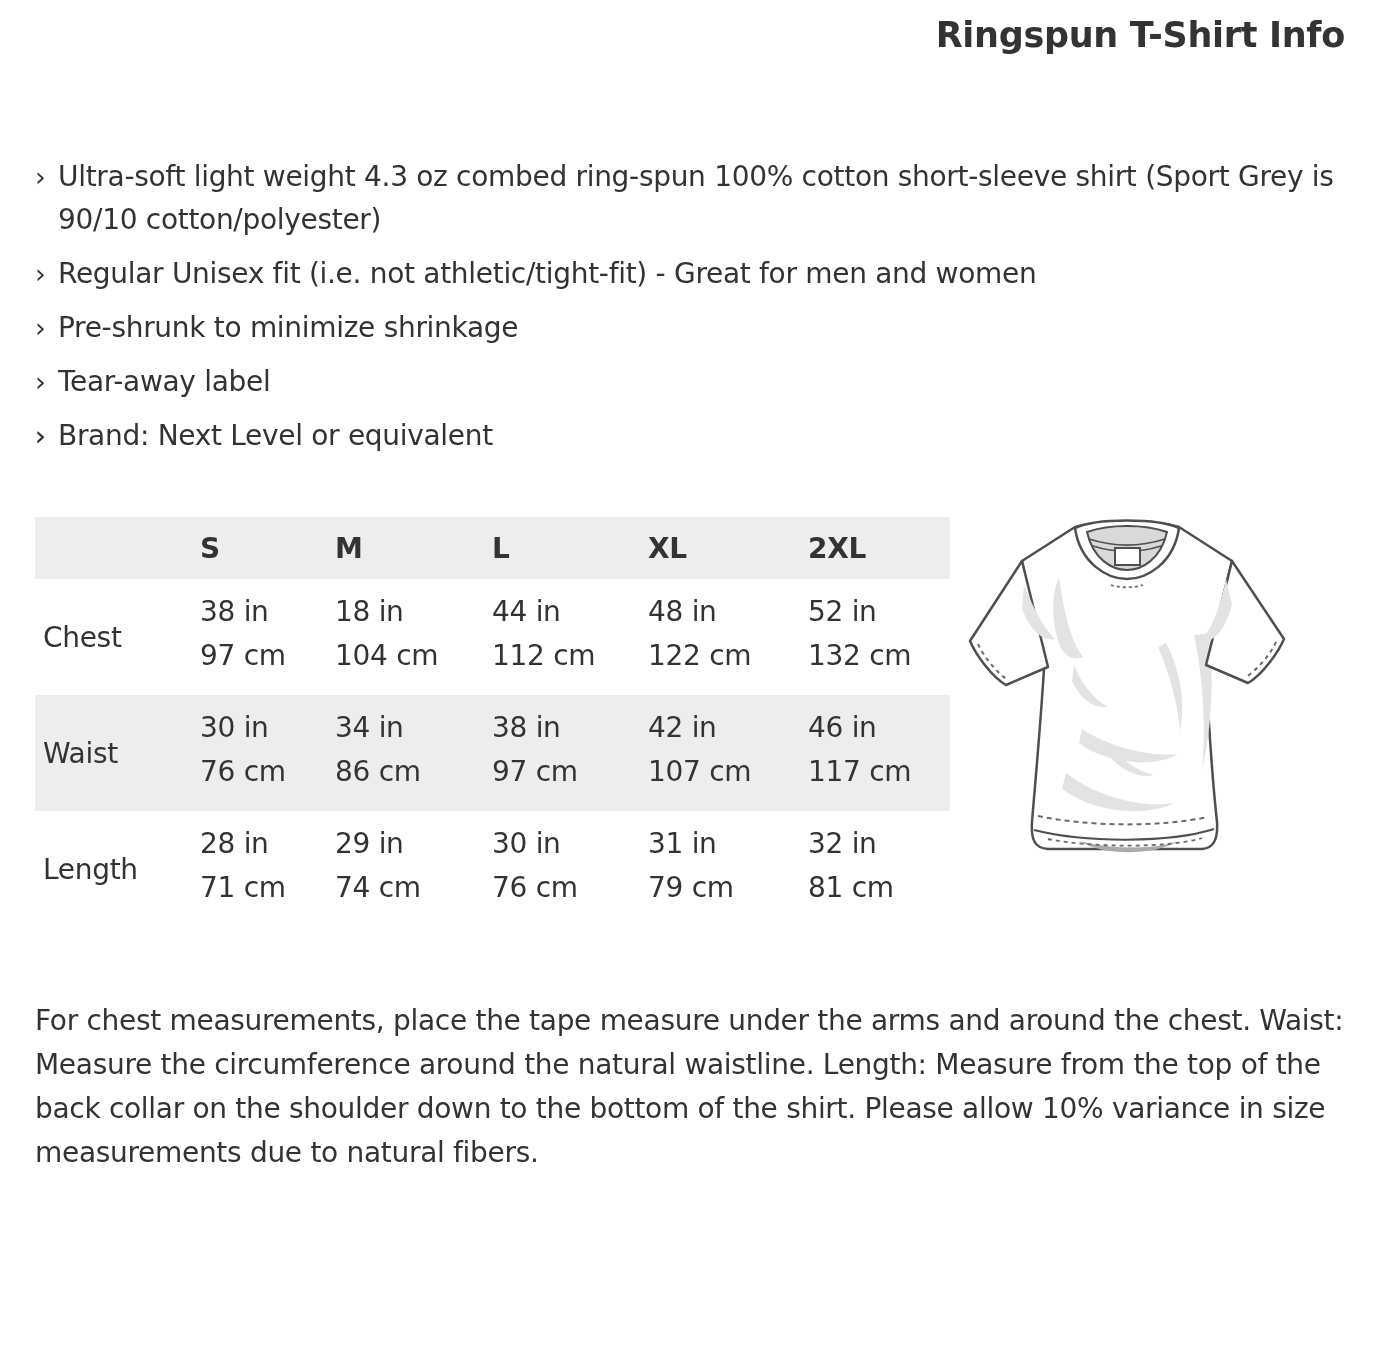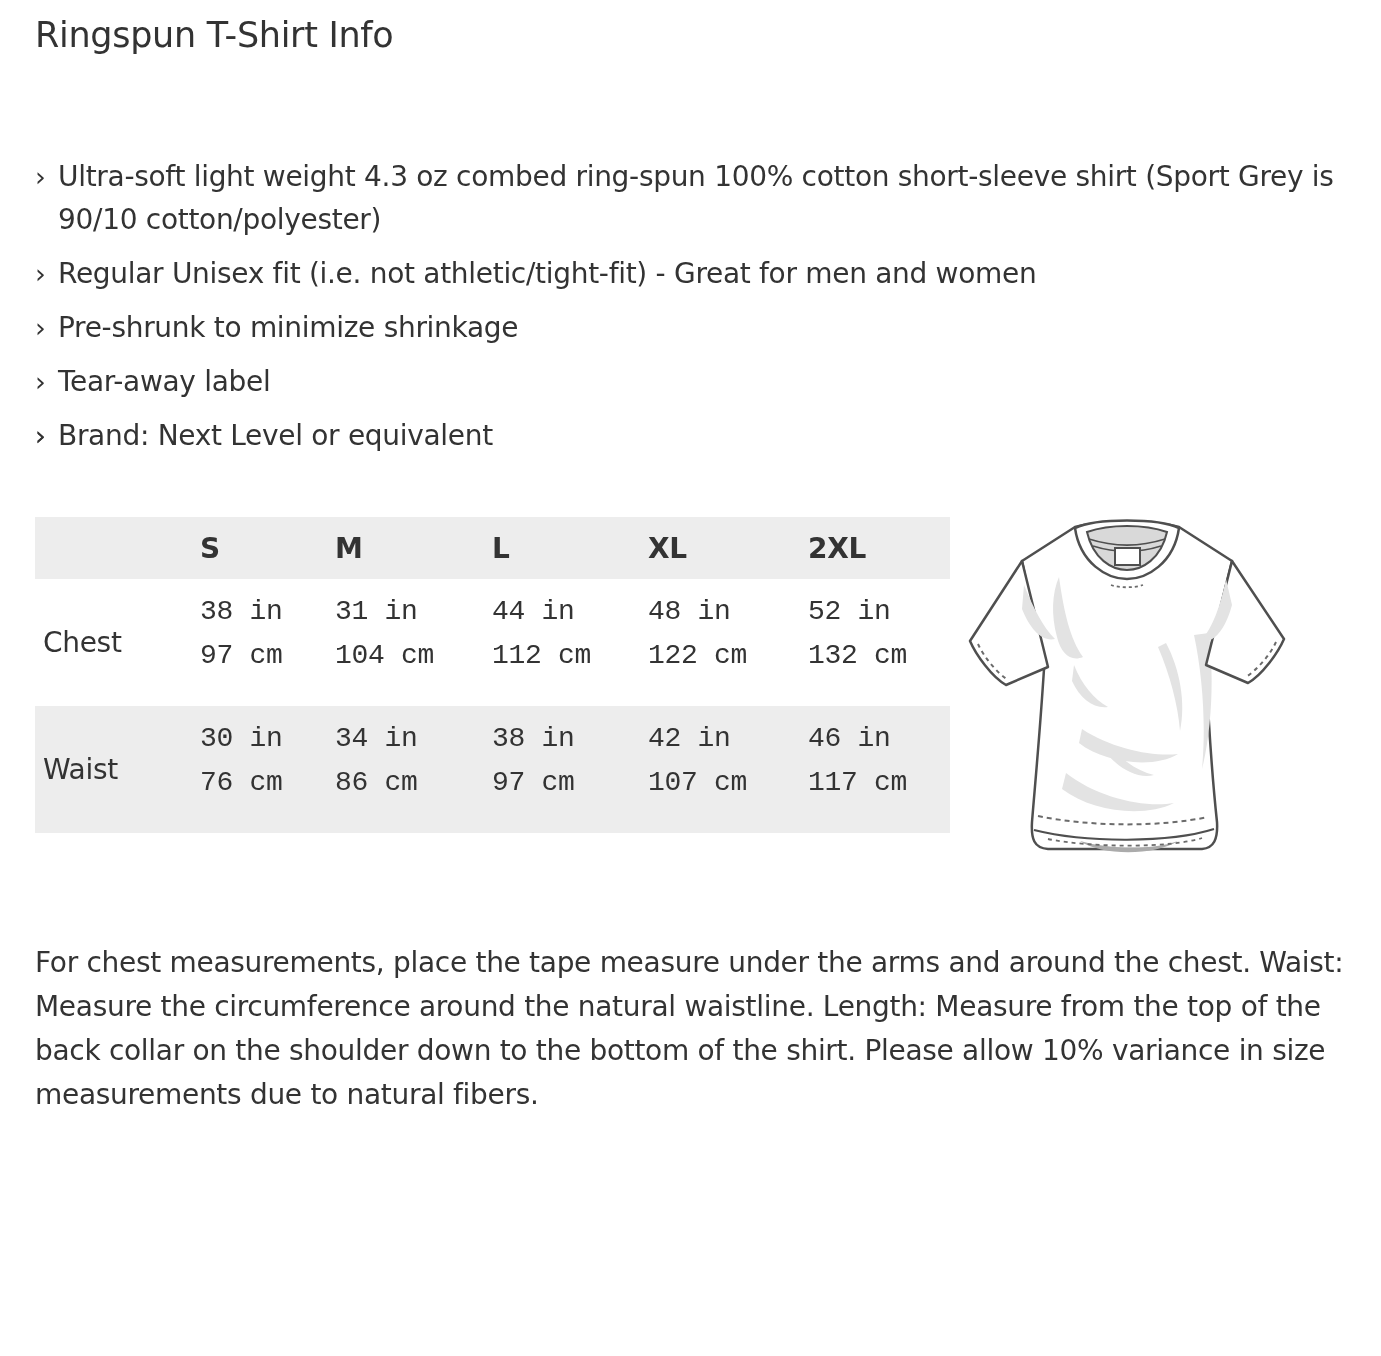--- a/index.html
+++ b/index.html
@@ -11,24 +11,25 @@
   }
   .page {
     width: 1381px;
     min-height: 1356px;
     padding: 14px 36px 20px 35px;
     background: #ffffff;
   }
   h1.doc-title, h2.section-title {
     font-size: 35px;
     line-height: 43px;
-    font-weight: 400;
+    font-weight: 700;
     color: #333333;
     margin: 0;
     letter-spacing: -0.3px;
+    text-align: right;
   }
   ul.info-list {
     list-style: none;
     margin: 98px 0 0 0;
     padding: 0;
   }
   ul.info-list li {
     position: relative;
     padding-left: 23px;
     font-size: 28px;
@@ -62,21 +63,21 @@
     padding: 0;
     letter-spacing: -0.3px;
   }
   table.size-table thead tr { height: 62px; }
   table.size-table th.size-col { font-weight: 700; }
   table.size-table .stripe { background: #ededed; }
   table.size-table td.row-label {
     font-weight: 400;
     padding-left: 8px;
   }
-  table.size-table td.val-cell { padding: 11px 0 28px 0; font-family: Liberation Mono, monospace; }
+  table.size-table td.val-cell { padding: 11px 0 17px 0; }
   table.size-table .line { line-height: 44px; }
   .shirt-wrap { margin-left: 12px; margin-top: 0; }
   p.measure-note {
     font-size: 28px;
     line-height: 44px;
     letter-spacing: -0.3px;
     margin: 72px 0 16px 0;
     max-width: 1312px;
     color: #333333;
   }
@@ -138,21 +139,21 @@
         </tr>
       </thead>
       <tbody>
         <tr>
           <td class="row-label">Chest</td>
           <td class="val-cell">
               <div class="line">38 in</div>
               <div class="line">97 cm</div>
             </td>
           <td class="val-cell">
-              <div class="line">31 in</div>
+              <div class="line">18 in</div>
               <div class="line">104 cm</div>
             </td>
           <td class="val-cell">
               <div class="line">44 in</div>
               <div class="line">112 cm</div>
             </td>
           <td class="val-cell">
               <div class="line">48 in</div>
               <div class="line">122 cm</div>
             </td>
@@ -175,20 +176,43 @@
               <div class="line">38 in</div>
               <div class="line">97 cm</div>
             </td>
           <td class="val-cell">
               <div class="line">42 in</div>
               <div class="line">107 cm</div>
             </td>
           <td class="val-cell">
               <div class="line">46 in</div>
               <div class="line">117 cm</div>
+            </td>
+        </tr>
+        <tr>
+          <td class="row-label">Length</td>
+          <td class="val-cell">
+              <div class="line">28 in</div>
+              <div class="line">71 cm</div>
+            </td>
+          <td class="val-cell">
+              <div class="line">29 in</div>
+              <div class="line">74 cm</div>
+            </td>
+          <td class="val-cell">
+              <div class="line">30 in</div>
+              <div class="line">76 cm</div>
+            </td>
+          <td class="val-cell">
+              <div class="line">31 in</div>
+              <div class="line">79 cm</div>
+            </td>
+          <td class="val-cell">
+              <div class="line">32 in</div>
+              <div class="line">81 cm</div>
             </td>
         </tr>
       </tbody>
     </table>
 
     <div class="shirt-wrap">
       <svg width="332" height="348" viewBox="0 0 332 348">
 
         <path d="M113,10 C134,4 196,4 217,10 L270,44 L244,150
                  C247,215 251,268 255,305 C256,322 252,331 240,332

